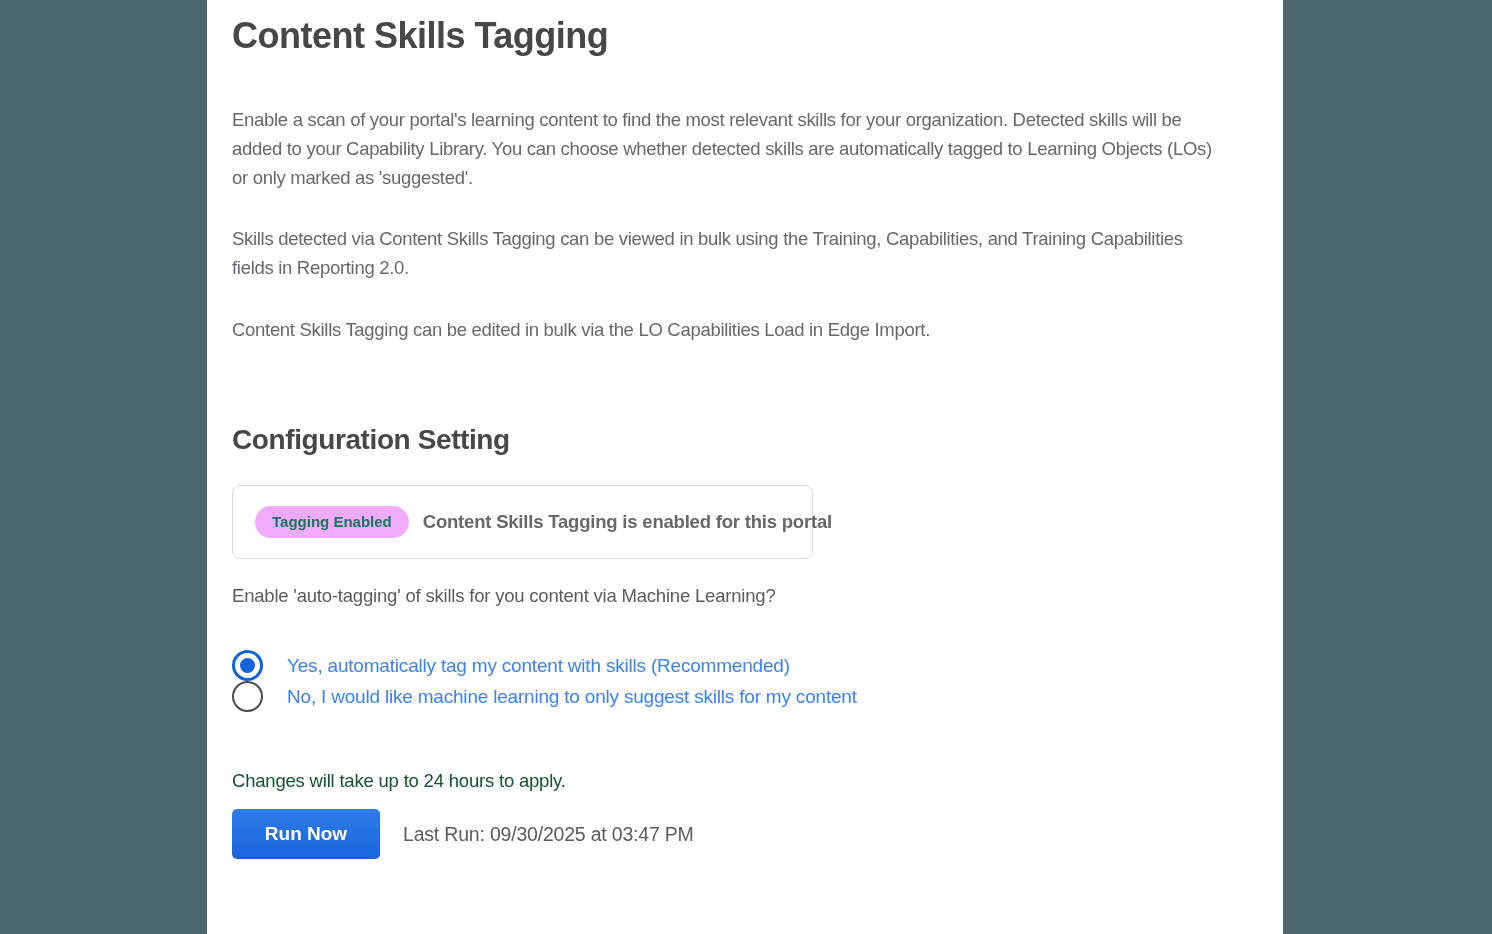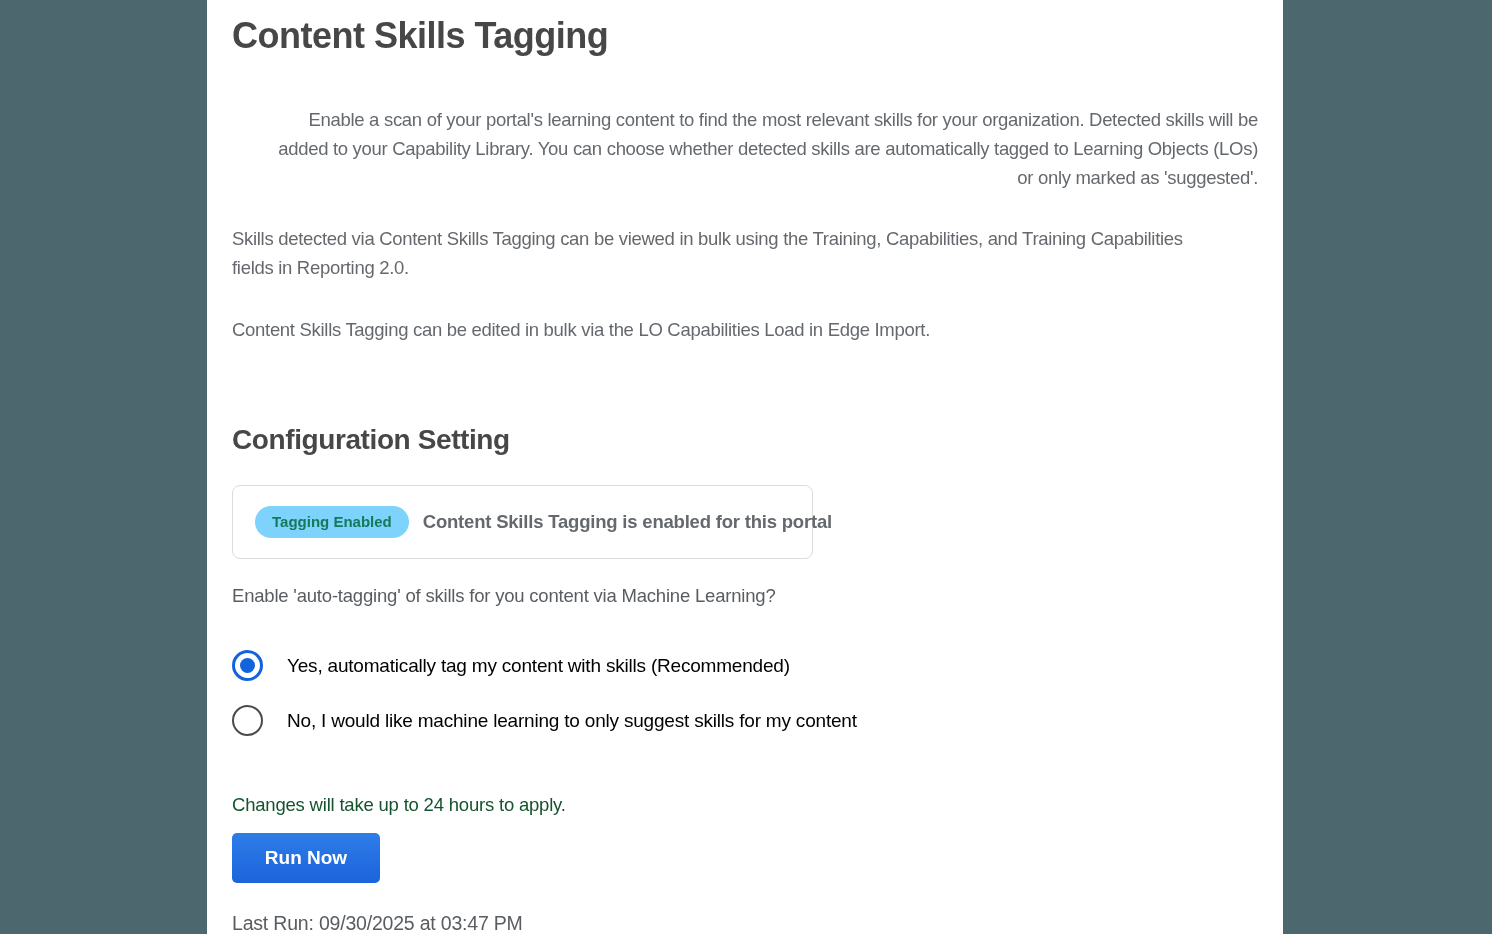--- a/index.html
+++ b/index.html
@@ -31,21 +31,21 @@
     letter-spacing: -0.5px;
   }
   .para { margin: 0; }
   .para .line {
     font-size: 18.5px;
     line-height: 29px;
     letter-spacing: -0.3px;
     color: #65696e;
     white-space: nowrap;
   }
-  .p1 { margin-top: 47px; text-align: right; }
+  .p1 { margin-top: 47px; }
   .p2 { margin-top: 32px; }
   .p3 { margin-top: 33px; }
   h2.section-heading {
     margin: 79px 0 0 0;
     font-size: 28px;
     line-height: 34px;
     font-weight: 700;
     color: #474747;
     letter-spacing: -0.4px;
   }
@@ -55,21 +55,21 @@
     height: 74px;
     border: 1px solid #dcdcdc;
     border-radius: 8px;
     background: #ffffff;
     display: flex;
     align-items: center;
     padding: 0 22px;
     gap: 14px;
   }
   .status-badge {
-    background: #7dd3fc;
+    background: #f0abfc;
     color: #15795b;
     font-size: 15px;
     font-weight: 700;
     line-height: 18px;
     padding: 7px 17px;
     border-radius: 17px;
     white-space: nowrap;
   }
   .status-text {
     font-size: 18.5px;
@@ -84,21 +84,21 @@
     line-height: 29px;
     letter-spacing: -0.2px;
     color: #595d61;
   }
   .option-row {
     display: flex;
     align-items: center;
     gap: 24px;
   }
   .option-row.first { margin-top: 40px; }
-  .option-row.second { margin-top: 24px; }
+  .option-row.second { }
   .radio {
     width: 31px;
     height: 31px;
     border-radius: 50%;
     border: 2px solid #4a4a4a;
     background: #ffffff;
     flex: 0 0 auto;
     display: flex;
     align-items: center;
     justify-content: center;
@@ -109,35 +109,34 @@
     height: 15px;
     border-radius: 50%;
     background: #1164dc;
     display: none;
   }
   .radio.checked { border: 3.5px solid #1164dc; }
   .radio.checked .dot { display: block; }
   .option-label {
     font-size: 19px;
     letter-spacing: -0.2px;
-    color: #000000;
+    color: #3b82f6;
   }
   .apply-note {
     margin-top: 54px;
     font-size: 18.5px;
     line-height: 29px;
     letter-spacing: -0.2px;
     color: #14532d;
   }
   .run-row {
     margin-top: 14px;
     display: flex;
-    align-items: flex-start;
-    gap: 29px;
-    flex-direction: column;
+    align-items: center;
+    gap: 23px;
   }
   .run-btn {
     width: 148px;
     height: 50px;
     border: none;
     border-radius: 5px;
     background: linear-gradient(180deg, #2e7de9 0%, #1b63da 100%);
     color: #ffffff;
     font-family: "Liberation Sans", "DejaVu Sans", sans-serif;
     font-size: 19px;

